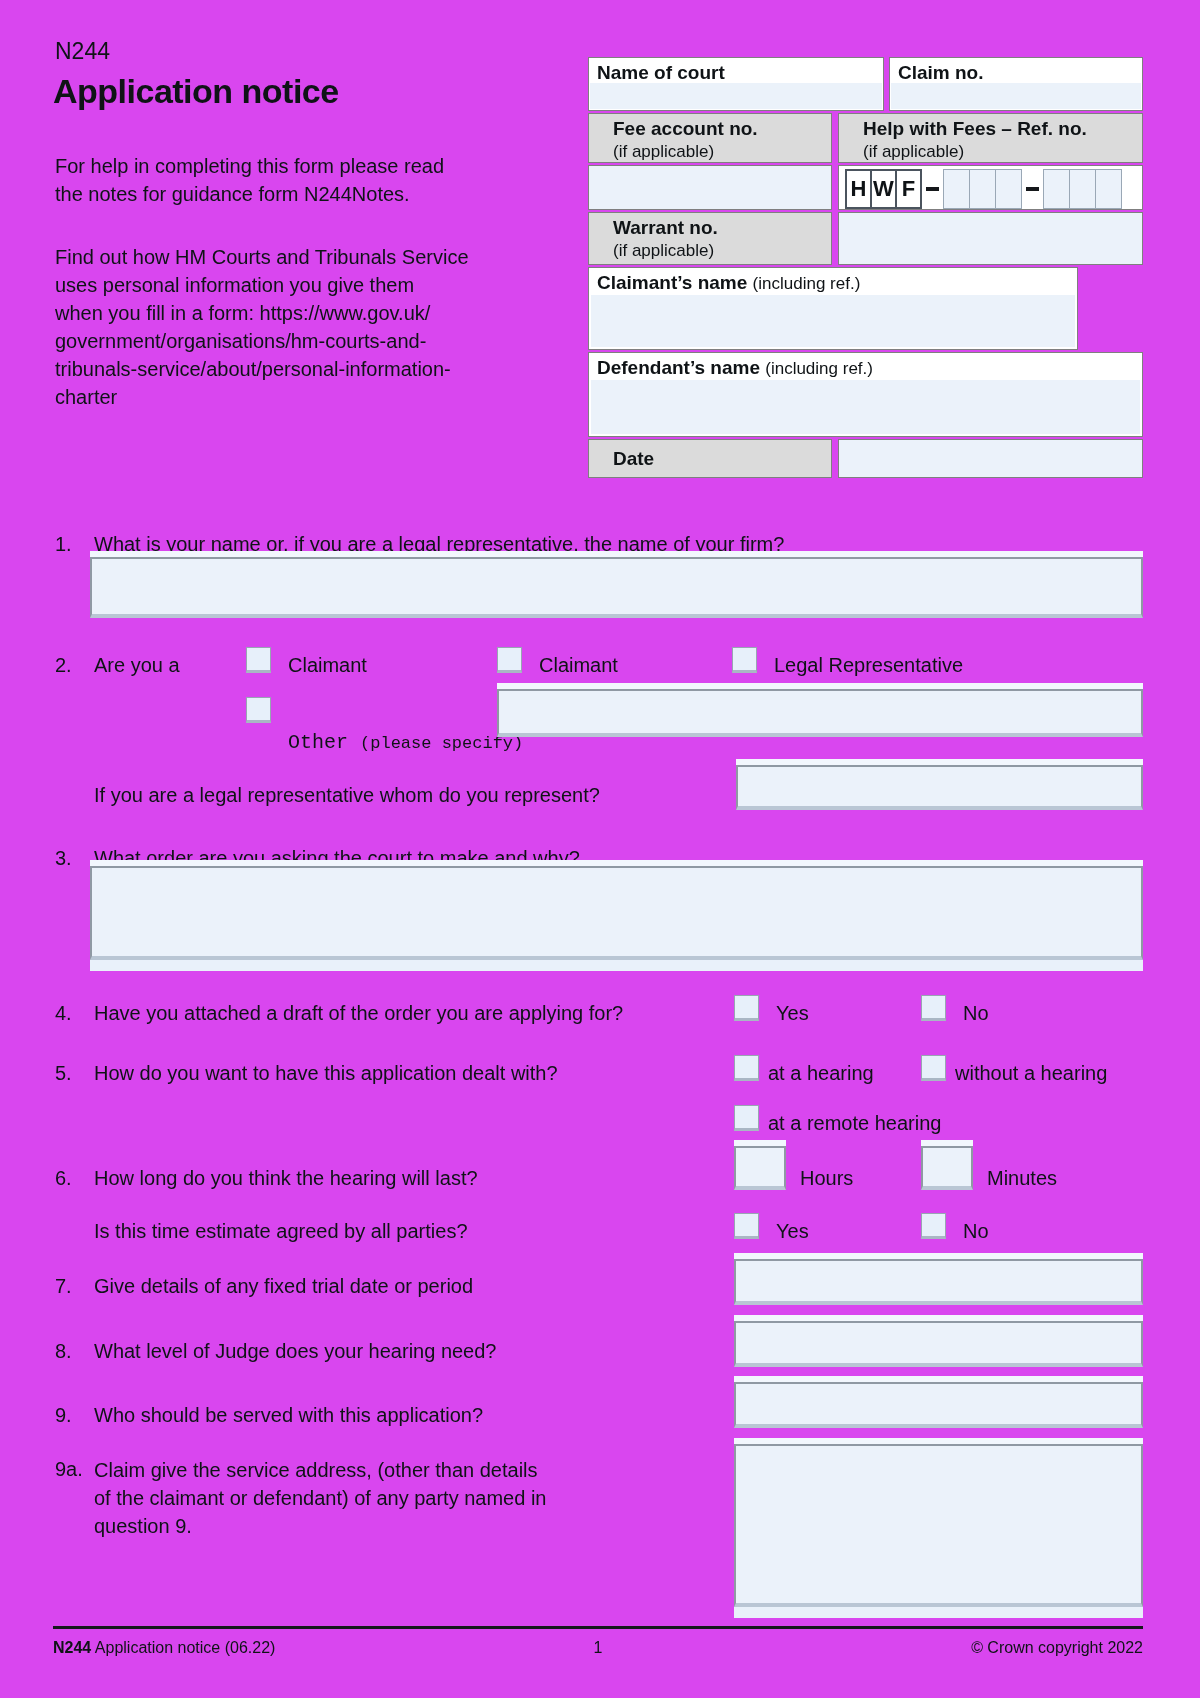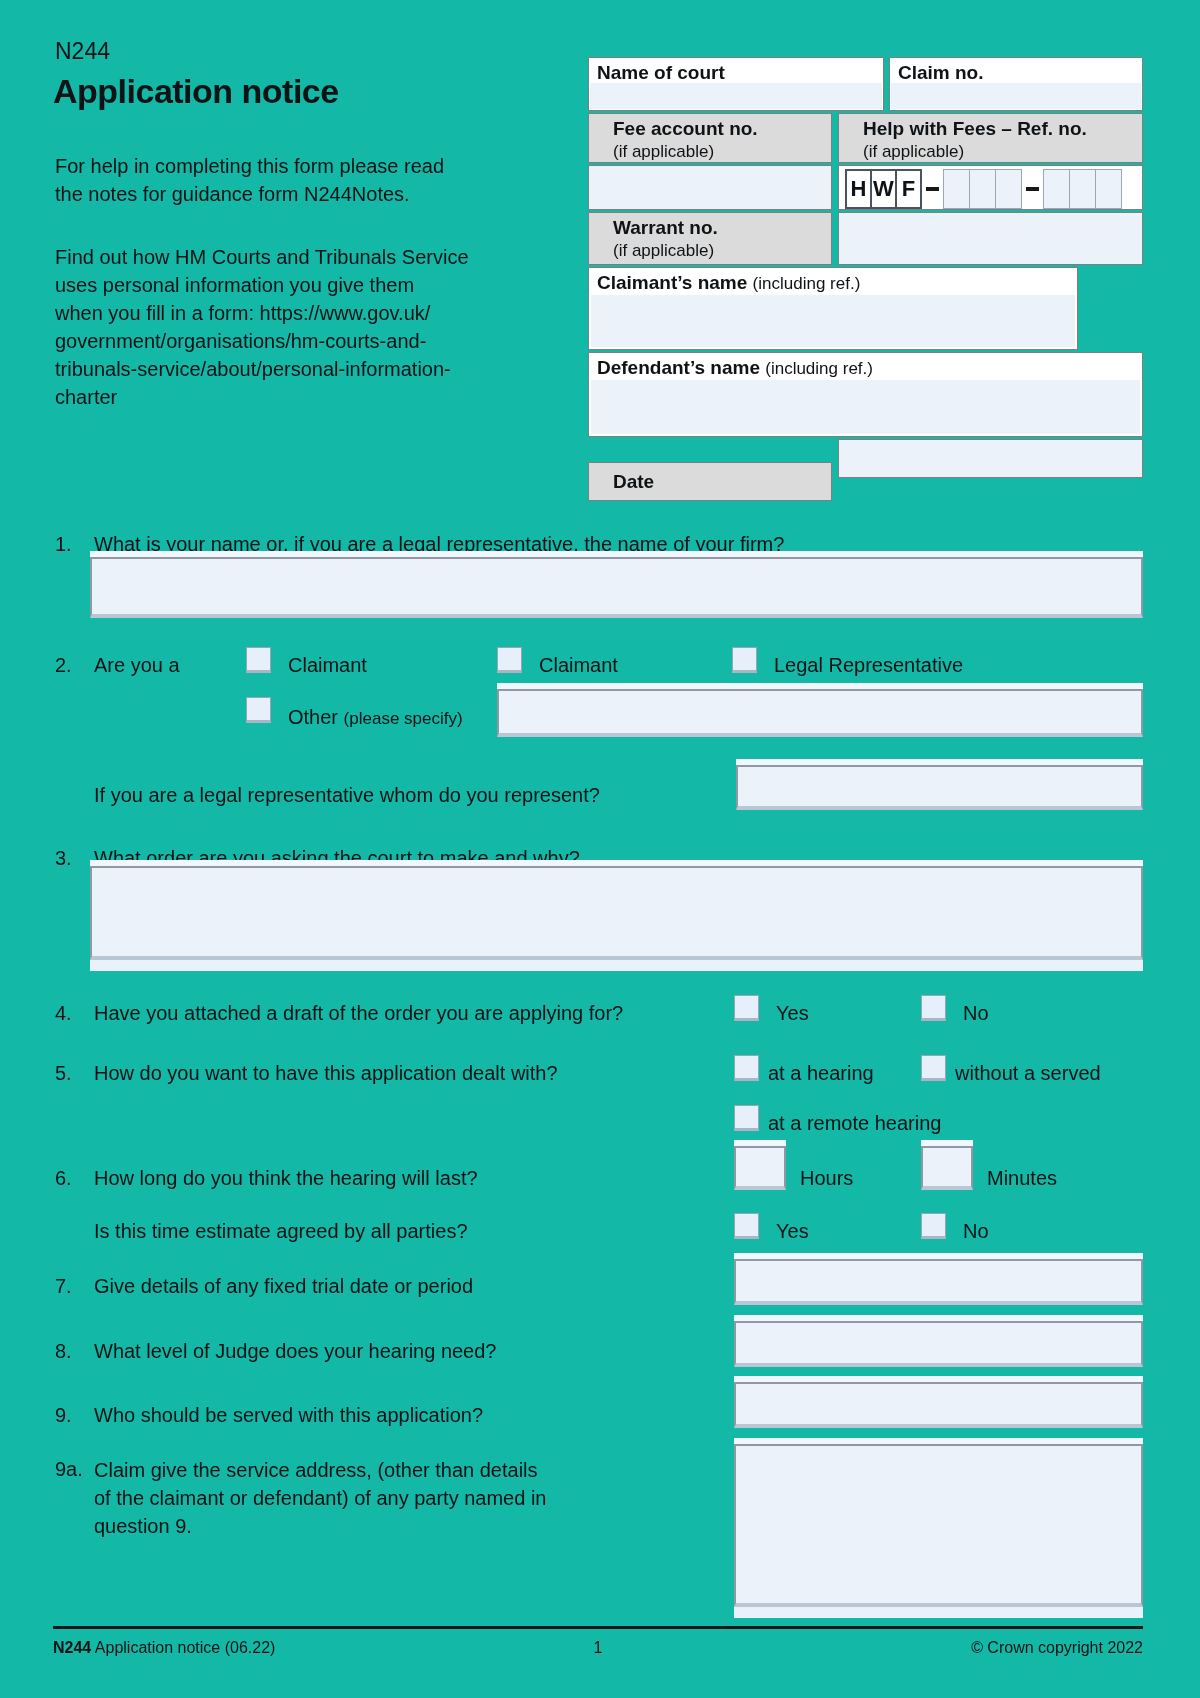--- a/index.html
+++ b/index.html
@@ -1,18 +1,18 @@
 <!DOCTYPE html>
 <html><head>
 <meta charset="utf-8">
 <style>
   * { margin:0; padding:0; box-sizing:border-box; }
   body { background:#ffffff; }
   .page {
-    position:relative; width:1200px; height:1698px; background:#14b8a6;
+    position:relative; width:1200px; height:1698px; background:#d946ef;
     font-family:"Liberation Sans", sans-serif; color:#0f1316; overflow:hidden;
   }
   .abs { position:absolute; }
 
   
   .form-code { font-size:23px; }
   .form-title { font-size:34px; font-weight:700; letter-spacing:-0.5px; }
   .intro-line { font-size:20px; line-height:28px; }
 
   
@@ -127,21 +127,21 @@
     <div class="cell" style="left:0; top:210px; width:490px; height:83px;">
       <div class="cell-label"><span>Claimant’s name</span> <span class="cell-sub-inline">(including ref.)</span></div>
       <div class="wide-input" style="top:27px;"></div>
     </div>
 
     <div class="cell" style="left:0; top:295px; width:555px; height:85px;">
       <div class="cell-label"><span>Defendant’s name</span> <span class="cell-sub-inline">(including ref.)</span></div>
       <div class="wide-input" style="top:27px;"></div>
     </div>
 
-    <div class="cell gray" style="left:0; top:382px; width:244px; height:39px;margin-top:23px;">
+    <div class="cell gray" style="left:0; top:382px; width:244px; height:39px;">
       <div class="cell-label" style="padding-top:7px;">Date</div>
     </div>
     <div class="cell blue-fill" style="left:250px; top:382px; width:305px; height:39px;"></div>
   </div>
 
   <div class="abs qnum" style="left:55px; top:531px;">1.</div>
   <div class="abs qtext" style="left:94px; top:531px;">What is your name or, if you are a legal representative, the name of your firm?</div>
   <div class="field" style="left:90px; top:557px; width:1053px; height:61px;"></div>
 
   <div class="abs qnum" style="left:55px; top:652px;">2.</div>
@@ -150,21 +150,21 @@
   <div class="checkbox" style="left:246px; top:647px;"></div>
   <div class="abs cblabel" style="left:288px; top:652px;">Claimant</div>
 
   <div class="checkbox" style="left:497px; top:647px;"></div>
   <div class="abs cblabel" style="left:539px; top:652px;">Claimant</div>
 
   <div class="checkbox" style="left:732px; top:647px;"></div>
   <div class="abs cblabel" style="left:774px; top:652px;">Legal Representative</div>
 
   <div class="checkbox" style="left:246px; top:697px;"></div>
-  <div class="abs cblabel" style="left:288px; top:704px;">
+  <div class="abs cblabel" style="left:288px; top:730px;font-family:Liberation Mono, monospace;">
     <span>Other</span>
     <span class="small-note">(please specify)</span>
   </div>
   <div class="field" style="left:497px; top:689px; width:646px; height:48px;"></div>
 
   <div class="abs qtext" style="left:94px; top:782px;">If you are a legal representative whom do you represent?</div>
   <div class="field" style="left:736px; top:765px; width:407px; height:45px;"></div>
 
   <div class="abs qnum" style="left:55px; top:845px;">3.</div>
   <div class="abs qtext" style="left:94px; top:845px;">What order are you asking the court to make and why?</div>
@@ -175,21 +175,21 @@
   <div class="checkbox" style="left:734px; top:995px;"></div>
   <div class="abs cblabel" style="left:776px; top:1000px;">Yes</div>
   <div class="checkbox" style="left:921px; top:995px;"></div>
   <div class="abs cblabel" style="left:963px; top:1000px;">No</div>
 
   <div class="abs qnum" style="left:55px; top:1060px;">5.</div>
   <div class="abs qtext" style="left:94px; top:1060px;">How do you want to have this application dealt with?</div>
   <div class="checkbox" style="left:734px; top:1055px;"></div>
   <div class="abs cblabel" style="left:768px; top:1060px;">at a hearing</div>
   <div class="checkbox" style="left:921px; top:1055px;"></div>
-  <div class="abs cblabel" style="left:955px; top:1060px;">without a served</div>
+  <div class="abs cblabel" style="left:955px; top:1060px;">without a hearing</div>
   <div class="checkbox" style="left:734px; top:1105px;"></div>
   <div class="abs cblabel" style="left:768px; top:1110px;">at a remote hearing</div>
 
   <div class="abs qnum" style="left:55px; top:1165px;">6.</div>
   <div class="abs qtext" style="left:94px; top:1165px;">How long do you think the hearing will last?</div>
   <div class="field" style="left:734px; top:1146px; width:52px; height:44px;"></div>
   <div class="abs cblabel" style="left:800px; top:1165px;">Hours</div>
   <div class="field" style="left:921px; top:1146px; width:52px; height:44px;"></div>
   <div class="abs cblabel" style="left:987px; top:1165px;">Minutes</div>
 

